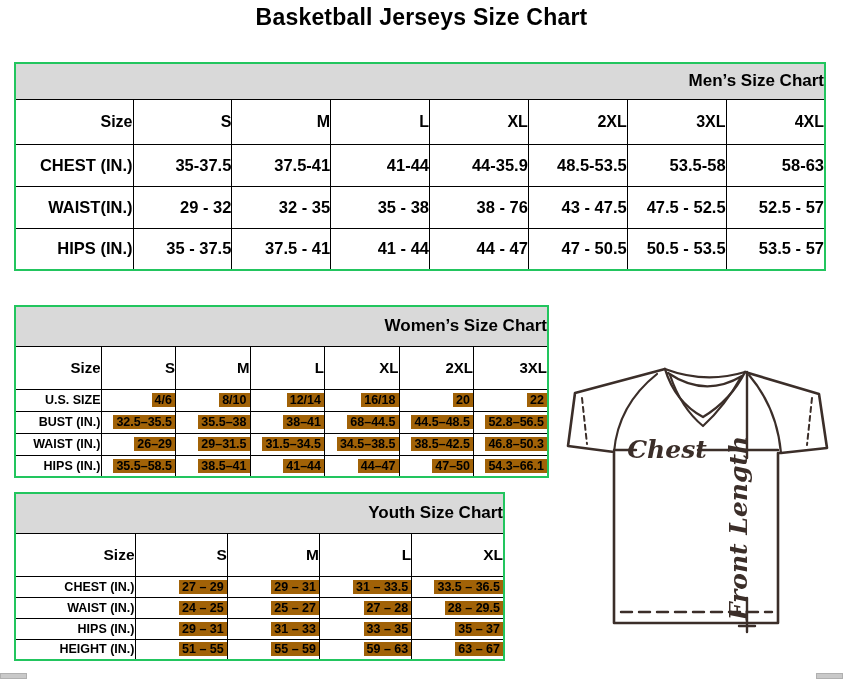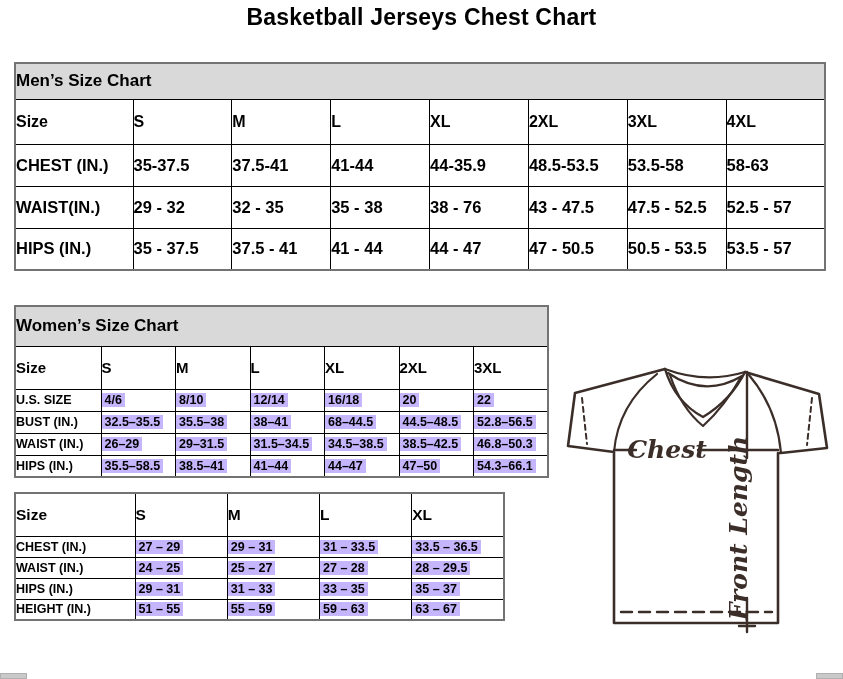--- a/index.html
+++ b/index.html
@@ -7,50 +7,50 @@
     width:843px;height:679px;position:relative;overflow:hidden;
     background:#ffffff;font-family:"Liberation Sans",sans-serif;color:#000;
   }
   .page-title{
     position:absolute;top:4px;left:0;width:100%;text-align:center;
     font-size:23px;font-weight:bold;letter-spacing:.2px;
   }
   .chart{position:absolute;}
   .chart table{
     border-collapse:collapse;width:100%;table-layout:fixed;
-    font-weight:bold;text-align:left;border:2px solid #737373;
+    font-weight:bold;text-align:right;border:2px solid #22c55e;
   }
   .chart th,.chart td{border:1px solid #000;padding:0;vertical-align:middle;overflow:hidden;}
   .chart tr.ttl th{background:#d9d9d9;font-size:17px;}
   
   .t-mens tr.ttl{height:36px;}
   .t-mens tr.cols{height:45px;font-size:16px;}
   .t-mens tr.data{height:42px;font-size:16.5px;}
   
   .t-w tr.ttl{height:40px;}
   .t-w tr.cols{height:43px;font-size:15px;}
   .t-w tr.data{height:22px;font-size:12.5px;}
   
   .t-y tr.ttl{height:40px;}
   .t-y tr.cols{height:43px;font-size:15.5px;}
   .t-y tr.data{height:21px;font-size:12.5px;}
   
-  .t-w tr.data span,.t-y tr.data span{background:#c4b5fd;padding:0 3px;}
+  .t-w tr.data span,.t-y tr.data span{background:#a16207;padding:0 3px;}
   #mens{left:14px;top:62px;width:812px;}
   #womens{left:14px;top:305px;width:535px;}
   #youth{left:14px;top:492px;width:491px;}
   #jersey{position:absolute;left:557px;top:360px;width:283px;height:292px;}
   .sb-stub{position:absolute;height:6px;width:27px;bottom:0;background:#c9c9c9;border:1px solid #b0b0b0;box-sizing:border-box;}
   #sb-left{left:0;}
   #sb-right{right:0;}
 </style>
 </head>
 <body>
 
-<div class="page-title">Basketball Jerseys Chest Chart</div>
+<div class="page-title">Basketball Jerseys Size Chart</div>
 
 <div id="mens" class="chart t-mens">
     <table>
       <colgroup>
         <col style="width: 118px;">
         <col>
         <col>
         <col>
         <col>
         <col>
@@ -170,20 +170,23 @@
 <div id="youth" class="chart t-y">
     <table>
       <colgroup>
         <col style="width: 120px;">
         <col>
         <col>
         <col>
         <col>
       </colgroup>
       <tbody>
+        <tr class="ttl">
+          <th colspan="5">Youth Size Chart</th>
+        </tr>
         <tr class="cols">
           <th>Size</th>
           <th>S</th>
           <th>M</th>
           <th>L</th>
           <th>XL</th>
         </tr>
         <tr class="data">
           <td>CHEST (IN.)</td>
           <td><span>27 – 29</span></td>

